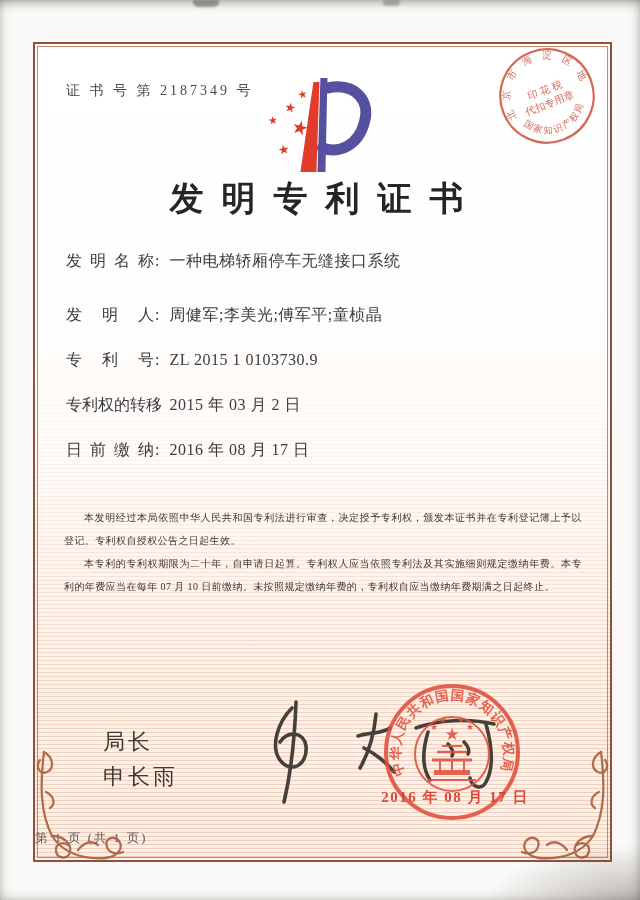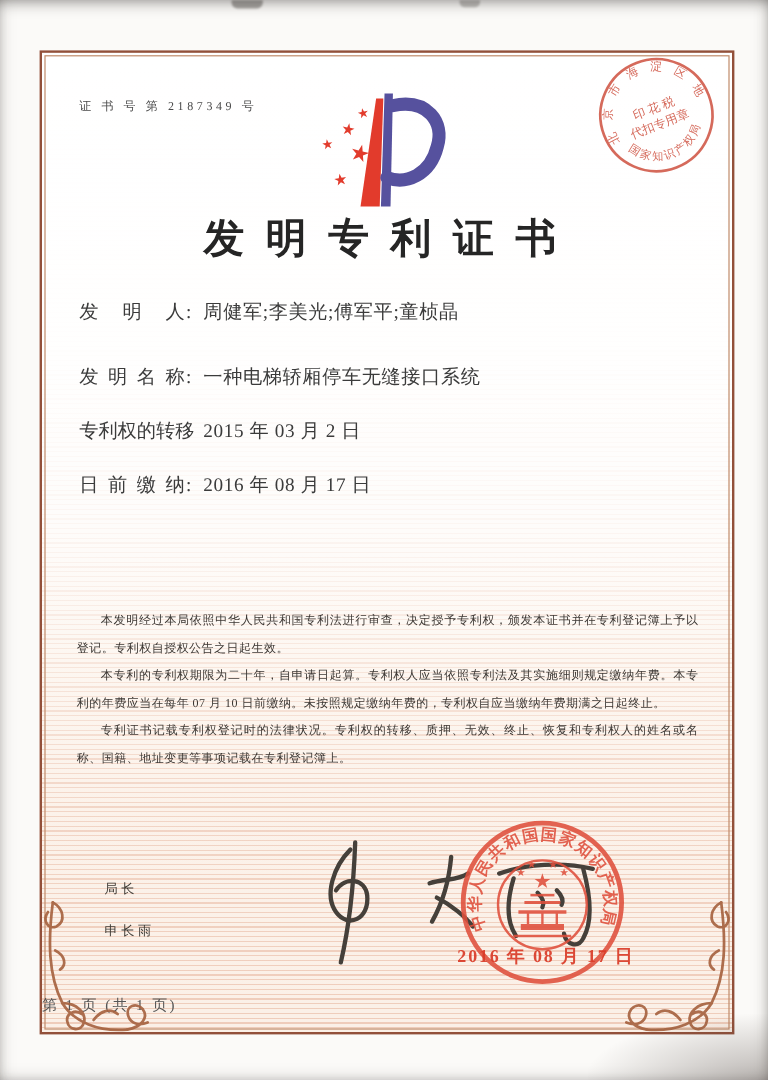--- a/index.html
+++ b/index.html
@@ -20,42 +20,42 @@
   .cert{position:absolute;left:33px;top:42px;width:575px;height:816px;
     border:2px solid #92503a;
     background-image:
       linear-gradient(to bottom,
         rgba(255,255,255,1) 0%, rgba(255,255,255,.97) 30%,
         rgba(255,255,255,.82) 48%, rgba(255,253,250,.5) 63%,
         rgba(255,250,246,.18) 78%, rgba(255,250,245,0) 100%),
       repeating-linear-gradient(to bottom,#efccba 0px,#efccba 1px,#fbf0e7 1px,#fbf0e7 4px);}
   .cert::before{content:'';position:absolute;inset:2px;border:1px solid #c08a6a;pointer-events:none;}
 
-  .cert-no{position:absolute;left:31px;top:38px;font-size:10px;letter-spacing:3px;color:#4a4a4a;}
+  .cert-no{position:absolute;left:31px;top:38px;font-size:14px;letter-spacing:3px;color:#4a4a4a;}
 
   .logo{position:absolute;left:50%;transform:translateX(-52%);top:28px;width:128px;height:118px;}
 
   .tax-stamp{position:absolute;left:456px;top:-4px;width:112px;height:112px;
     transform:rotate(-21deg);opacity:.9;}
 
   .title{position:absolute;left:0;top:132px;width:100%;margin:0;text-align:center;
     font-size:34px;font-weight:600;color:#252525;letter-spacing:18px;padding-left:6px;box-sizing:border-box;}
 
   .fields{position:absolute;left:31px;top:206px;width:520px;font-size:16px;color:#3b3b3b;}
   .frow{line-height:22px;margin-bottom:23px;white-space:nowrap;}
   .frow:first-child{margin-bottom:32px;}
   .flabel{display:inline-block;width:88px;text-align:justify;text-align-last:justify;}
   .fcolon{display:inline-block;margin:0 10px 0 1px;}
   .fvalue{letter-spacing:.5px;}
 
   .paras{position:absolute;left:29px;top:462px;width:518px;font-size:10px;
     line-height:23px;color:#3c3733;text-align:justify;}
   .paras p{margin:0;text-indent:2em;letter-spacing:.4px;}
 
-  .director{position:absolute;left:52px;top:680px;font-size:11px;color:#3e3a34;letter-spacing:3px;}
+  .director{position:absolute;left:68px;top:680px;font-size:22px;color:#3e3a34;letter-spacing:3px;}
   .director div{line-height:35px;}
 
   .signature{position:absolute;left:205px;top:650px;width:265px;height:115px;}
 
   .seal{position:absolute;left:347px;top:638px;width:140px;height:140px;opacity:.88;}
   .seal-date{position:absolute;left:300px;top:744px;width:240px;text-align:center;
     font-size:15px;color:#da3b28;letter-spacing:1.5px;font-weight:600;opacity:.92;}
 
   .page-footer{position:absolute;left:0;top:786px;width:100%;text-align:left;
     font-size:12.5px;color:#565656;letter-spacing:2px;}
@@ -101,37 +101,39 @@
         <textPath href="#taxBot" startOffset="0" textLength="80" lengthAdjust="spacing">国家知识产权局</textPath>
       </text>
       <text x="60" y="57" text-anchor="middle" font-size="11" fill="#d15a4a">印 花 税</text>
       <text x="60" y="72" text-anchor="middle" font-size="11" fill="#d15a4a">代扣专用章</text>
     </svg>
 
     <h1 class="title">发明专利证书</h1>
 
     <div class="fields">
       <div class="frow">
+        <span class="flabel">发明名称</span><span class="fcolon">:</span><span class="fvalue">一种电梯轿厢停车无缝接口系统</span>
+      </div>
+      <div class="frow">
         <span class="flabel">发明人</span><span class="fcolon">:</span><span class="fvalue">周健军;李美光;傅军平;童桢晶</span>
       </div>
       <div class="frow">
-        <span class="flabel">发明名称</span><span class="fcolon">:</span><span class="fvalue">一种电梯轿厢停车无缝接口系统</span>
+        <span class="flabel">专利号</span><span class="fcolon">:</span><span class="fvalue">ZL 2015 1 0103730.9</span>
       </div>
       <div class="frow">
         <span class="flabel">专利权的转移</span><span class="fcolon">:</span><span class="fvalue">2015 年 03 月 2 日</span>
       </div>
       <div class="frow">
         <span class="flabel">日前缴纳</span><span class="fcolon">:</span><span class="fvalue">2016 年 08 月 17 日</span>
       </div>
     </div>
 
     <div class="paras">
       <p>本发明经过本局依照中华人民共和国专利法进行审查，决定授予专利权，颁发本证书并在专利登记簿上予以登记。专利权自授权公告之日起生效。</p>
       <p>本专利的专利权期限为二十年，自申请日起算。专利权人应当依照专利法及其实施细则规定缴纳年费。本专利的年费应当在每年 07 月 10 日前缴纳。未按照规定缴纳年费的，专利权自应当缴纳年费期满之日起终止。</p>
-      <p>专利证书记载专利权登记时的法律状况。专利权的转移、质押、无效、终止、恢复和专利权人的姓名或名称、国籍、地址变更等事项记载在专利登记簿上。</p>
     </div>
 
     <div class="director">
       <div>局长</div>
       <div>申长雨</div>
     </div>
 
     <svg class="signature" viewBox="0 0 265 115" fill="none" stroke="#45403a" stroke-width="3.6" stroke-linecap="round" stroke-linejoin="round">
       <g>
         <path d="M52 14 C38 28 30 52 40 66 C50 80 68 72 66 52 C64 38 48 36 40 48"></path>

